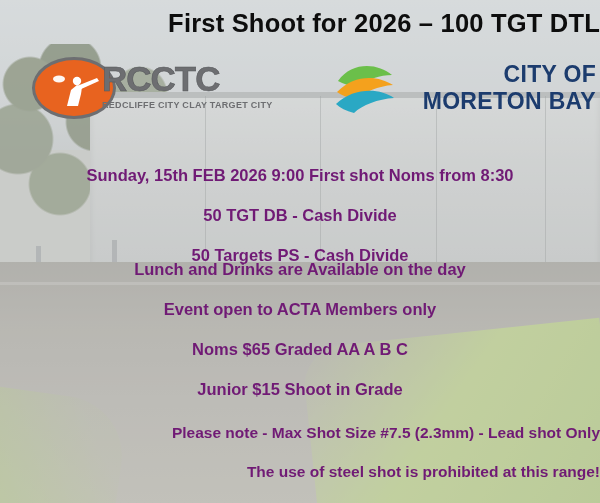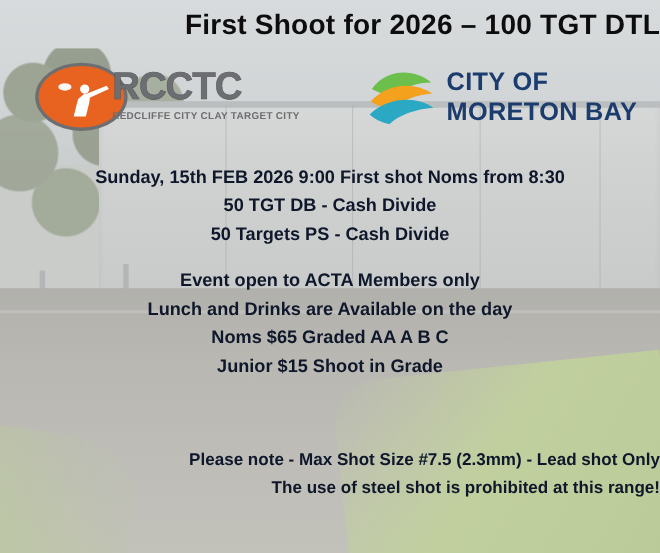--- a/index.html
+++ b/index.html
@@ -178,20 +178,21 @@
     white-space: nowrap;
   }
 
   
   .logo-cmb {
     position: absolute;
     right: 28px;
     top: 4px;
     width: 240px;
     height: 70px;
+    text-align: right;
   }
   .cmb-mark {
     position: absolute;
     left: 110px;
     top: 6px;
     width: 62px;
     height: 52px;
   }
   .cmb-text {
     position: absolute;
@@ -209,22 +210,23 @@
     position: absolute;
     left: 0;
     width: 600px;
     text-align: center;
     color: #111111;
     font-weight: bold;
   }
   .line {
     font-size: 16.5px;
     line-height: 26px;
-    color: #0f172a;
+    color: #701a75;
     white-space: nowrap;
+    margin-top: 14px;
   }
   .block-details { top: 148px; }
   .block-info    { top: 242px; }
   .block-note    { top: 406px; text-align: right; }
   .block-note .line { font-size: 15.5px; line-height: 25px; }
 </style>
 </head>
 <body>
 
 <div id="poster">
@@ -284,22 +286,22 @@
 
     </div>
 
     <div class="body-block block-details">
       <div class="line">Sunday, 15th FEB 2026 9:00 First shot Noms from 8:30</div>
       <div class="line">50 TGT DB - Cash Divide</div>
       <div class="line">50 Targets PS - Cash Divide</div>
     </div>
 
     <div class="body-block block-info">
+      <div class="line">Lunch and Drinks are Available on the day</div>
       <div class="line">Event open to ACTA Members only</div>
-      <div class="line">Lunch and Drinks are Available on the day</div>
       <div class="line">Noms $65 Graded AA A B C</div>
       <div class="line">Junior $15 Shoot in Grade</div>
     </div>
 
     <div class="body-block block-note">
       <div class="line">Please note - Max Shot Size #7.5 (2.3mm) - Lead shot Only</div>
       <div class="line">The use of steel shot is prohibited at this range!</div>
     </div>
 
   </div>

